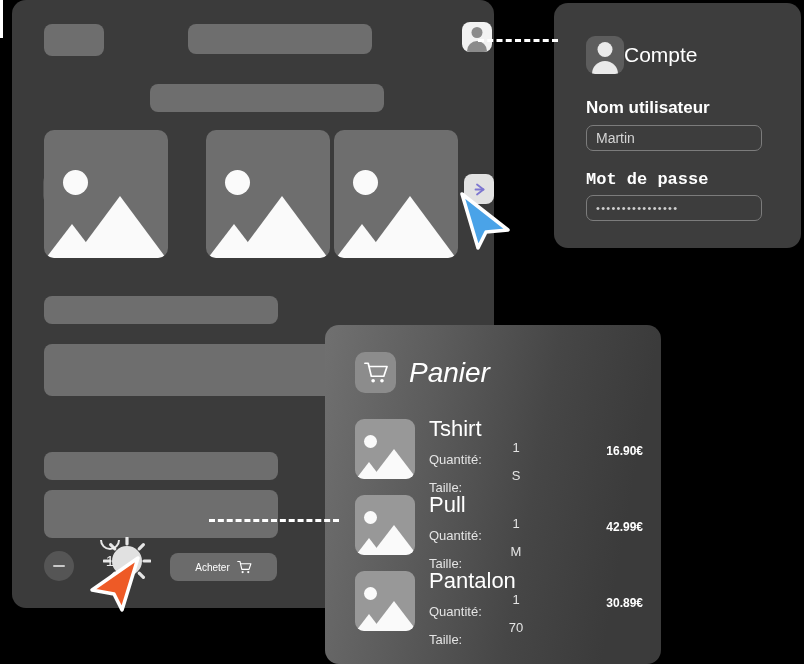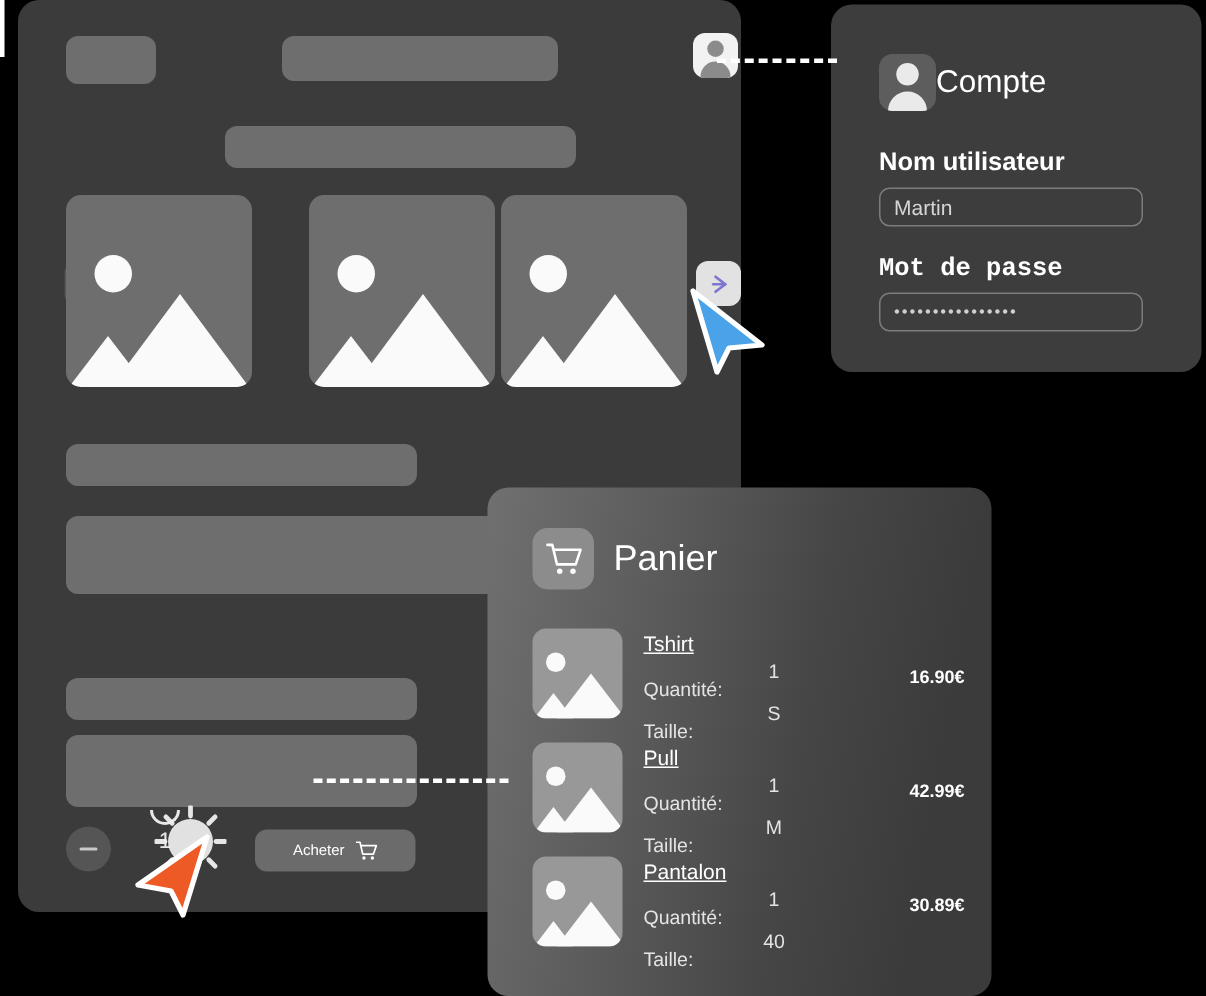--- a/index.html
+++ b/index.html
@@ -101,37 +101,37 @@
   #panier-panel{
     position:absolute;left:325px;top:325px;width:336px;height:339px;
     border-radius:14px;
     background:linear-gradient(100deg,#707070 0%,#5c5c5c 30%,#464646 60%,#3b3b3b 85%);
     overflow:hidden;
   }
   #panier-header{position:absolute;left:30px;top:27px;display:flex;
                  align-items:center;gap:13px;}
   #panier-icon{width:41px;height:41px;background:#8c8c8c;border-radius:10px;
                display:flex;align-items:center;justify-content:center;}
-  #panier-title{color:#fff;font-size:24px;}
+  #panier-title{color:#fff;font-size:28px;font-style:italic;}
 
   .cart-row{position:absolute;left:30px;width:288px;height:64px;display:flex;
             align-items:flex-start;}
   #row-0{top:94px;} #row-1{top:170px;} #row-2{top:246px;}
   .thumb{width:60px;height:60px;background:#989898;border-radius:9px;
          position:relative;overflow:hidden;flex:none;}
   .thumb .sun{position:absolute;left:9px;top:16px;width:13px;height:13px;
               border-radius:50%;background:#fafafa;}
   .thumb .mt-big{position:absolute;left:16px;bottom:0;width:0;height:0;
       border-left:23px solid transparent;border-right:23px solid transparent;
       border-bottom:30px solid #fafafa;}
   .thumb .mt-small{position:absolute;left:1px;bottom:0;width:0;height:0;
       border-left:13px solid transparent;border-right:13px solid transparent;
       border-bottom:17px solid #fafafa;}
   .cart-info{margin-left:14px;flex:1;}
-  .cart-name{color:#fff;font-size:14px;line-height:20px;margin-bottom:1px;text-decoration:underline;}
+  .cart-name{color:#fff;font-size:22px;line-height:20px;margin-bottom:1px;}
   .cart-line{display:flex;font-size:13px;color:#e4e4e4;line-height:16px;}
   .cart-key{width:72px;margin-top:12px;}
   .cart-val{width:30px;text-align:center;}
   .cart-price{color:#fff;font-size:12px;font-weight:bold;
               align-self:center;white-space:nowrap;margin-left:4px;}
 
   
   .dash-h{position:absolute;height:0;border-top:3px dashed #fff;}
   #dash-acct{left:478px;top:39px;width:80px;}
   #dash-buy-v{left:209px;top:530px;height:26px;border-left:3px solid #fff;}
@@ -289,21 +289,21 @@
       <div class="mt-big"></div>
     </div>
     <div class="cart-info">
       <div class="cart-name">Pantalon</div>
       <div class="cart-line">
         <span class="cart-key">Quantité:</span>
         <span class="cart-val">1</span>
       </div>
       <div class="cart-line">
         <span class="cart-key">Taille:</span>
-        <span class="cart-val">40</span>
+        <span class="cart-val">70</span>
       </div>
     </div>
     <div class="cart-price">30.89€</div>
   </div>
 </div>
 
 <div class="dash-h" id="dash-acct"></div>
 <div class="dash-h" id="dash-buy-h"></div>
 <div id="dash-buy-corner"></div>
 <div id="dash-buy-v"></div>

